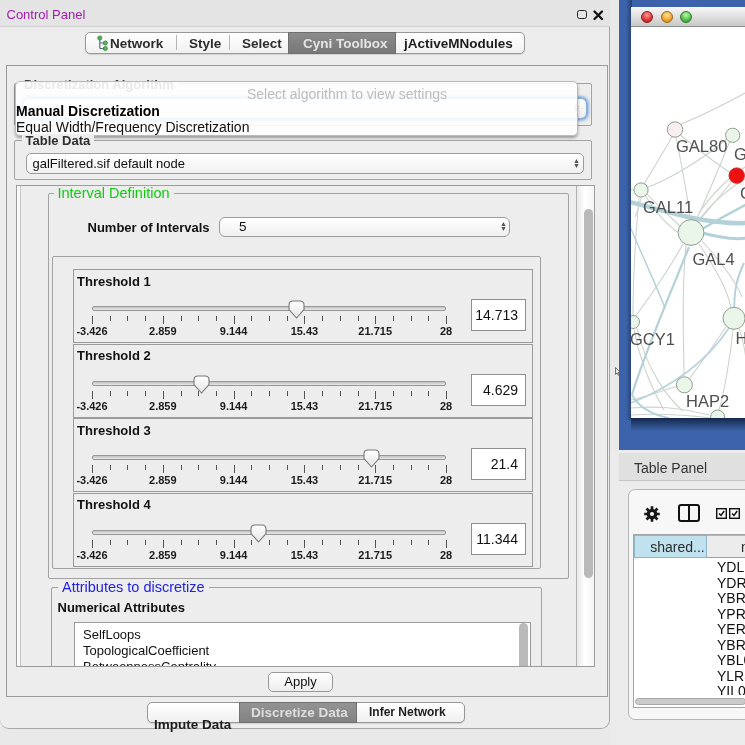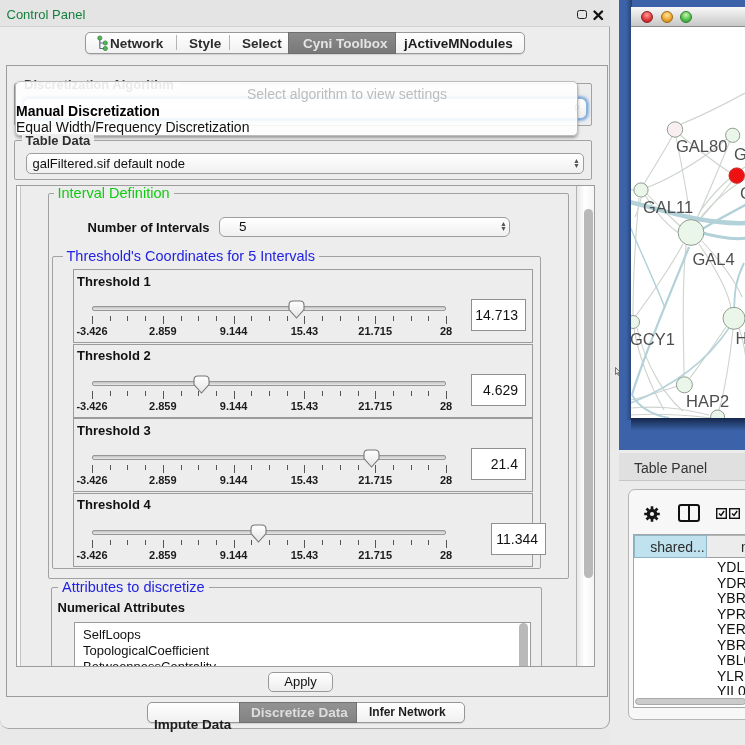--- a/index.html
+++ b/index.html
@@ -20,21 +20,21 @@
   .slbl { position:absolute; font-size:11px; font-weight:bold; color:#1b1b1b; transform:translateX(-50%); white-space:nowrap; }
   .thumb { position:absolute; width:17px; height:19px; }
 </style>
 </head>
 <body>
 <div id="stage">
 
   <div class="abs" style="left:0; top:0; width:610px; height:729px; background:#ededed; border-right:1px solid #a3a3a3; border-bottom:1px solid #a8a8a8; border-radius:0 0 9px 9px;"></div>
 
   <div class="abs" style="left:0; top:0; width:610px; height:27px; background:#e4e4e4; border-bottom:1px solid #d0d0d0;"></div>
-  <div class="abs" style="left:6.5px; top:7px; font-size:13px; color:#15803d;">Control Panel</div>
+  <div class="abs" style="left:6.5px; top:7px; font-size:13px; color:#a21caf;">Control Panel</div>
   <div class="abs" style="left:577px; top:10px; width:10px; height:9px; border:1.6px solid #222; border-radius:2.5px;"></div>
   <svg class="abs" style="left:593px; top:10px;" width="11" height="11" viewBox="0 0 11 11">
       <path d="M1.5 1.5 L9 9 M9 1.5 L1.5 9" stroke="#111" stroke-width="2.3" stroke-linecap="round"></path>
     </svg>
 
   <div class="abs" style="left:85px; top:31.5px; width:440px; height:22px; border:1px solid #989898; border-radius:5px; background:linear-gradient(#ffffff,#f1f1f1); box-shadow:0 1px 1px rgba(0,0,0,0.12);"></div>
   <div class="abs" style="left:288px; top:31.5px; width:108px; height:22px; background:linear-gradient(#8b8b8b,#787878); border:1px solid #6e6e6e;"></div>
   <svg class="abs" style="left:97px; top:35px;" width="12" height="16" viewBox="0 0 12 16">
     <path d="M2.8 3 L2.8 13.5 M2.8 8 L8 8 M2.8 13.5 L8 13.5" stroke="#5d6b85" stroke-width="1.2" fill="none"></path>
     <circle cx="2.8" cy="3" r="2.1" fill="#53b457" stroke="#2e7d32" stroke-width="0.7"></circle>
@@ -74,21 +74,20 @@
 
       <div class="fieldset" style="left:31px; top:7px; width:521px; height:386px;"></div>
       <div class="ftitle" style="left:36.5px; top:0px; color:#10cb10; font-size:14.5px; line-height:14.5px;">Interval Definition</div>
 
       <div class="tlabel" style="left:70.5px; top:33.5px;">Number of Intervals</div>
       <div class="combo" style="left:202px; top:31px; width:291px; height:20px; border-radius:6px;"></div>
       <div class="abs" style="left:222px; top:33px; font-size:13.5px; color:#111;">5</div>
       <div class="spin" style="left:482px; top:35px;">▲<br>▼</div>
 
       <div class="fieldset" style="left:35px; top:70px; width:489px; height:313px;"></div>
-      <div class="ftitle" style="left:45.5px; top:62.5px; color:#2222e2; font-size:14.5px; line-height:14.5px;">Threshold's Coordinates for 5 Intervals</div>
 
       <div class="tpanel" style="left:56px; top:83.0px; width:460px; height:74px;"></div>
       <div class="tlabel" style="left:60px; top:87.5px;">Threshold 1</div>
       <div class="track" style="left:75px; top:120.0px; width:354px;"></div>
       <div class="tick" style="left:75.0px; top:130.0px; height:8px;"></div>
       <div class="tick" style="left:92.7px; top:130.0px; height:5px;"></div>
       <div class="tick" style="left:110.4px; top:130.0px; height:5px;"></div>
       <div class="tick" style="left:128.1px; top:130.0px; height:5px;"></div>
       <div class="tick" style="left:145.8px; top:130.0px; height:8px;"></div>
       <div class="tick" style="left:163.5px; top:130.0px; height:5px;"></div>
@@ -235,21 +234,21 @@
       <div class="slbl" style="left:429.0px; top:362.5px;">28</div>
       <svg class="thumb" style="left:232.9px; top:337.5px;" viewBox="0 0 17 19">
 <defs>
             <linearGradient id="tg306_5" x1="0" y1="0" x2="0" y2="1">
               <stop offset="0" stop-color="#ffffff"></stop>
               <stop offset="1" stop-color="#e4e4e4"></stop>
             </linearGradient>
           </defs>
 <path d="M1 5 Q1 1 5 1 L12 1 Q16 1 16 5 L16 9.5 L8.5 18 L1 9.5 Z" fill="url(#tg306_5)" stroke="#777" stroke-width="1.1"></path>
         </svg>
-      <div class="vbox" style="left:454px; top:336.5px;margin-left:20px;">11.344</div>
+      <div class="vbox" style="left:454px; top:336.5px;">11.344</div>
 
       <div class="fieldset" style="left:34px; top:401px; width:491px; height:90px;"></div>
       <div class="ftitle" style="left:41px; top:394px; color:#2222e2; font-size:14.5px; line-height:14.5px;">Attributes to discretize</div>
       <div class="tlabel" style="left:40.5px; top:414px;">Numerical Attributes</div>
       <div class="abs" style="left:57px; top:436px; width:457px; height:46px; background:#fff; border:1px solid #9a9a9a; overflow:hidden;">
         <div style="padding:4px 0 0 8px; font-size:13px; color:#111; line-height:16px;">SelfLoops<br>TopologicalCoefficient<br>BetweennessCentrality</div>
       </div>
       <div class="abs" style="left:502px; top:437px; width:9px; height:45px; background:#b9b9b9; border-radius:4.5px 4.5px 0 0;"></div>
     </div>
 

